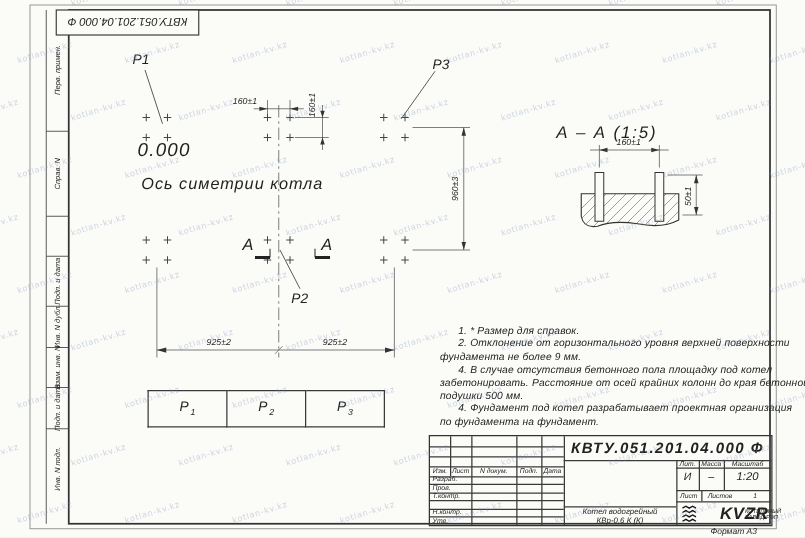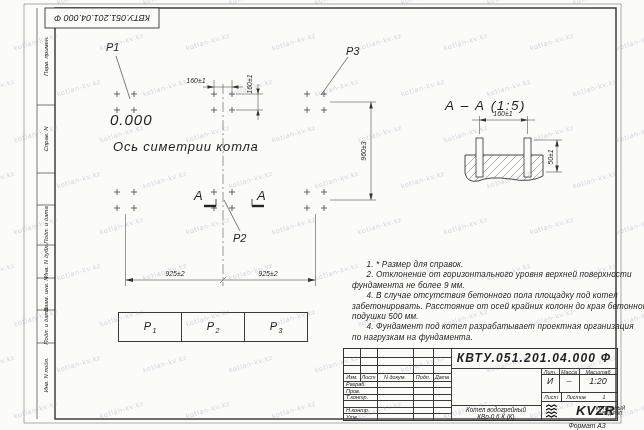--- a/index.html
+++ b/index.html
@@ -194,21 +194,21 @@
   </svg>
 
   <div class="overlay notes">
     <div class="note-line">      1. * Размер для справок.</div>
     <div class="note-line">      2. Отклонение от горизонтального уровня верхней поверхности</div>
     <div class="note-line">фундамента не более 9 мм.</div>
     <div class="note-line">      4. В случае отсутствия бетонного пола площадку под котел</div>
     <div class="note-line">забетонировать. Расстояние от осей крайних колонн до края бетонной</div>
     <div class="note-line">подушки 500 мм.</div>
     <div class="note-line">      4. Фундамент под котел разрабатывает проектная организация</div>
-    <div class="note-line">по нагрузкам на фундамента.</div>
+    <div class="note-line">по фундамента на фундамент.</div>
   </div>
 
   <table class="overlay ltable">
     <tbody>
         <tr>
       <td><span>P</span><sub>1</sub></td>
       <td><span>P</span><sub>2</sub></td>
       <td><span>P</span><sub>3</sub></td>
     </tr>
   </tbody>

